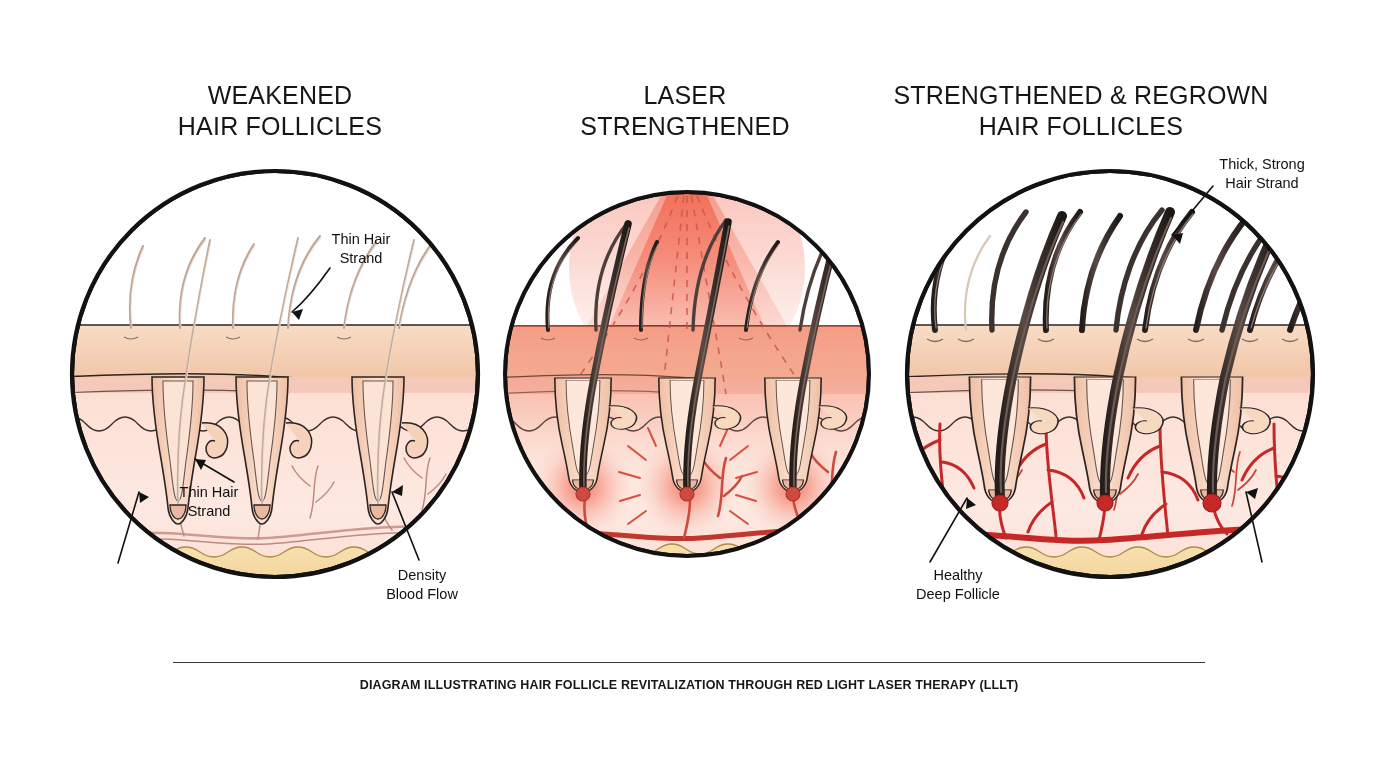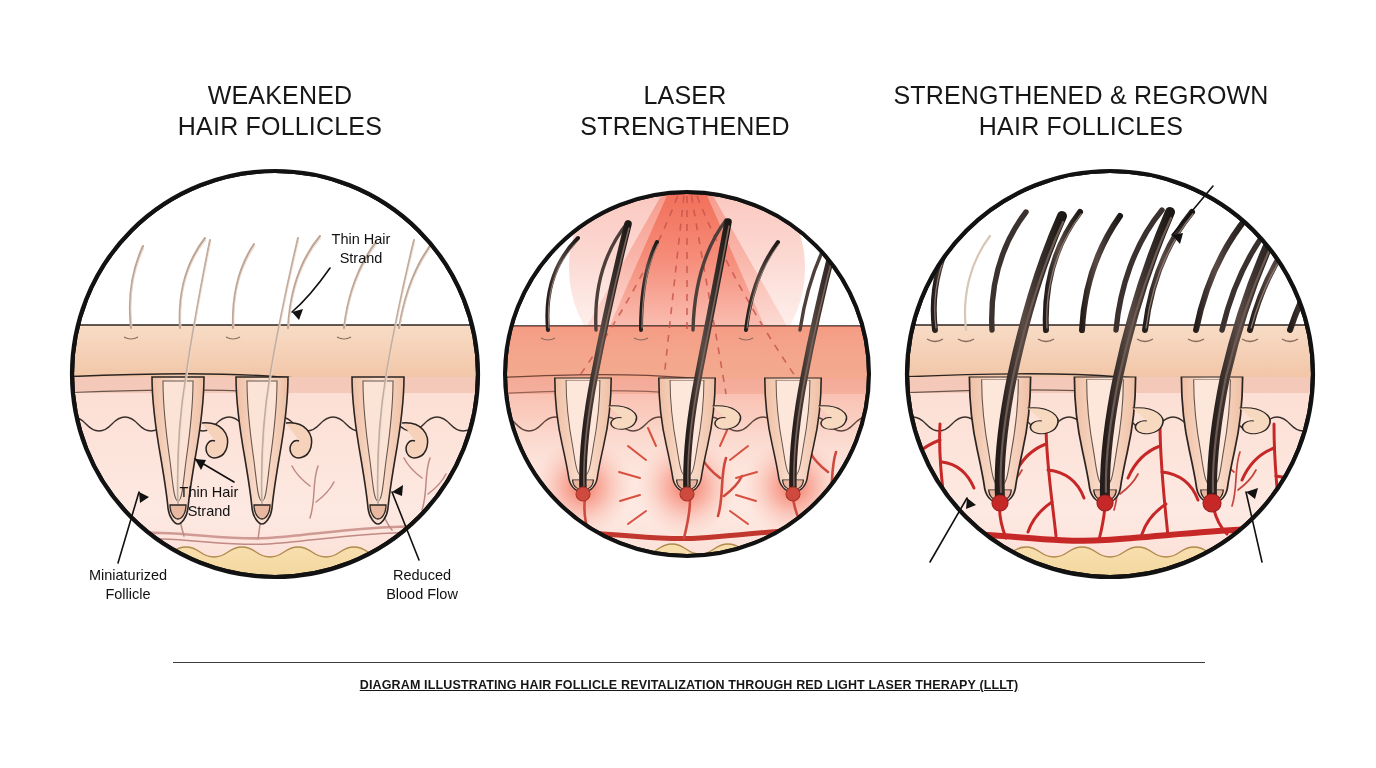--- a/index.html
+++ b/index.html
@@ -24,21 +24,20 @@
   }
 
   #cap-rule {
     position:absolute; left:173px; top:662px; width:1032px; height:1px;
     background:#3a3a3a;
   }
   #caption {
     position:absolute; left:173px; top:678px; width:1032px;
     text-align:center; font-size:12.5px; font-weight:700; letter-spacing:0.15px;
     color:#161616;
-    text-decoration:underline;
   }
 </style>
 </head>
 <body>
 
 <div id="stage">
 
   <div class="panel-title" id="title-1">WEAKENED
 HAIR FOLLICLES</div>
   <div class="panel-title" id="title-2">LASER
@@ -471,22 +470,24 @@
       <path d="M 967 498 l -1 11 l 10 -4 z" stroke="none"></path>
       <line x1="1262" y1="562" x2="1246" y2="492" fill="none"></line>
       <path d="M 1246 492 l 9 7 l 3 -11 z" stroke="none"></path>
     </g>
   </svg>
 
   <div class="anno" style="left:306px; top:230px; width:110px;">Thin Hair
 Strand</div>
   <div class="anno" style="left:154px; top:483px; width:110px;">Thin Hair
 Strand</div>
-  <div class="anno" style="left:68px; top:566px; width:120px;">Miniaturized
-Follicle</div>
-  <div class="anno" style="left:362px; top:566px; width:120px;">Reduced
+  <div class="anno" style="left:362px; top:566px; width:120px;">Density
 Blood Flow</div>
 
+  <div class="anno" style="left:1198px; top:155px; width:128px;">Thick, Strong
+Hair Strand</div>
+  <div class="anno" style="left:888px; top:566px; width:140px;">Healthy
+Deep Follicle</div>
 
   <div id="cap-rule"></div>
   <div id="caption">DIAGRAM ILLUSTRATING HAIR FOLLICLE REVITALIZATION THROUGH RED LIGHT LASER THERAPY (LLLT)</div>
 
 </div>
 
 </body></html>

